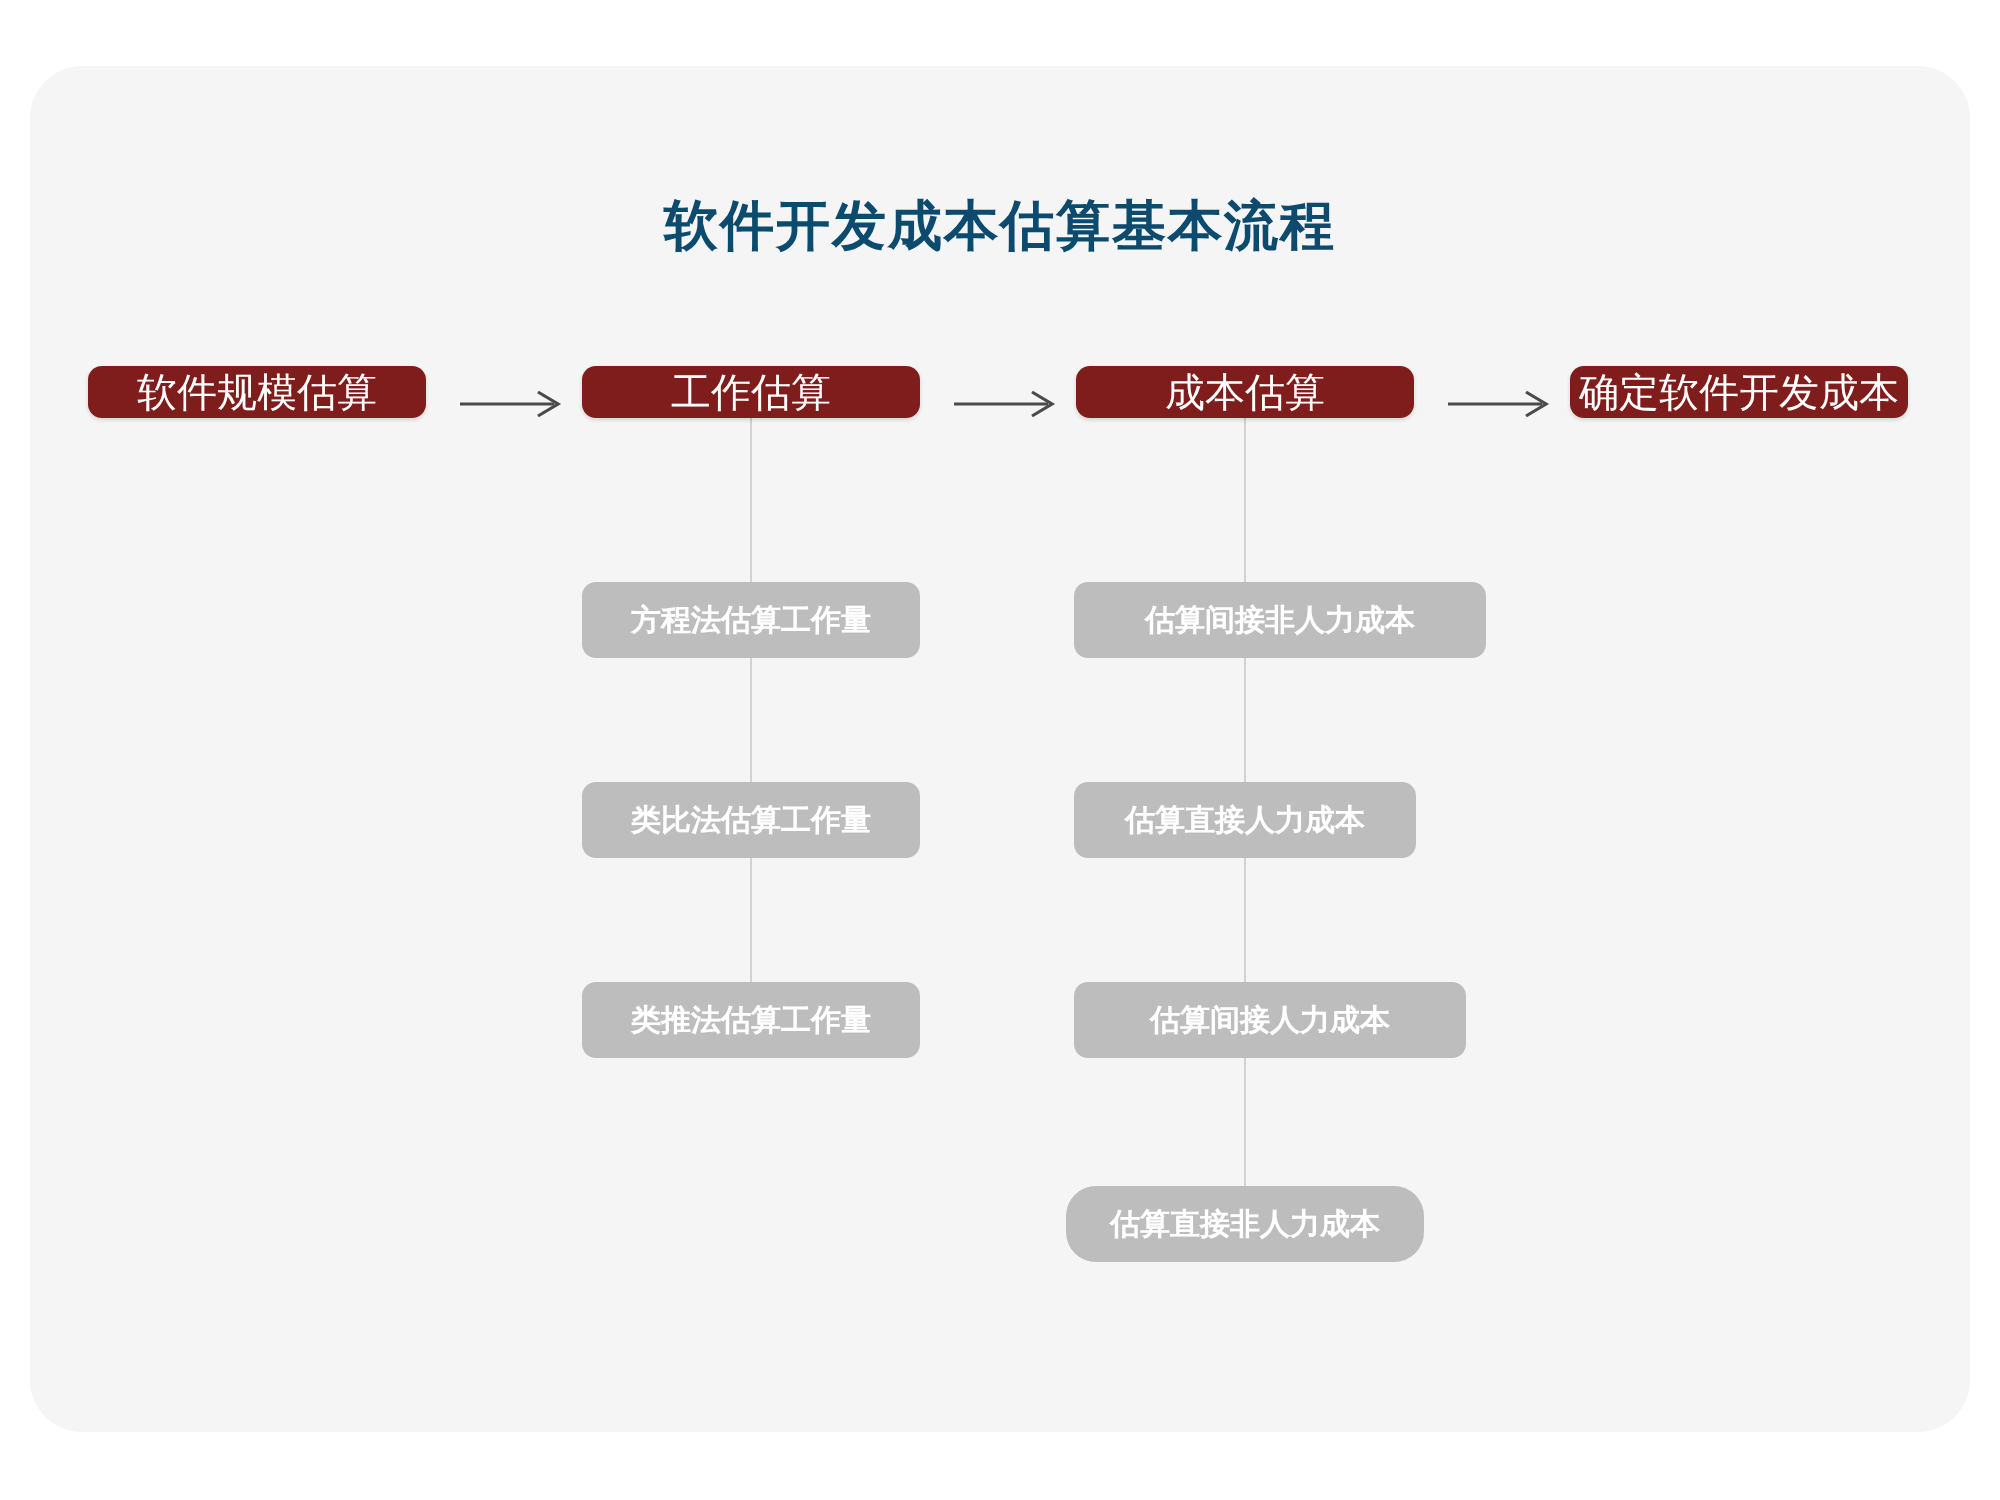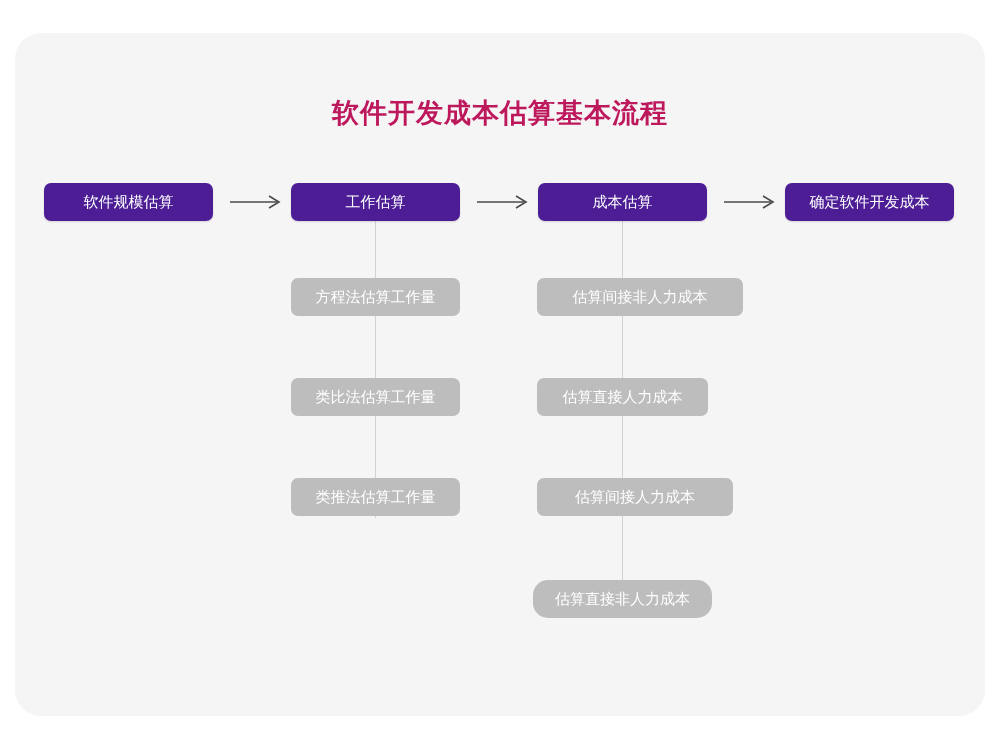--- a/index.html
+++ b/index.html
@@ -34,51 +34,52 @@
 
   
   #title {
     position: absolute;
     left: 0;
     top: 95px;
     width: 1000px;
     text-align: center;
     font-size: 27px;
     font-weight: 700;
-    color: #be185d;
+    color: #0c4a6e;
     letter-spacing: 1px;
     white-space: nowrap;
   }
 
   
   .node {
     position: absolute;
     display: flex;
     align-items: center;
     justify-content: center;
     box-sizing: border-box;
     border-radius: 7px;
     color: #ffffff;
     white-space: nowrap;
     user-select: none;
   }
 
   .node.primary {
-    background: #4c1d95;
-    height: 38px;
-    font-size: 15px;
+    background: #7f1d1d;
+    height: 26px;
+    font-size: 20px;
     font-weight: 400;
     box-shadow: 0 1px 2px rgba(0,0,0,0.14);
   }
 
   .node.sub {
     background: #bdbdbd;
     height: 38px;
     font-size: 15px;
-    font-weight: 400;
+    font-weight: 700;
+    margin-top: 13px;
   }
 
   
   .vline {
     position: absolute;
     width: 1px;
     background: #d2d2d2;
   }
 
   

